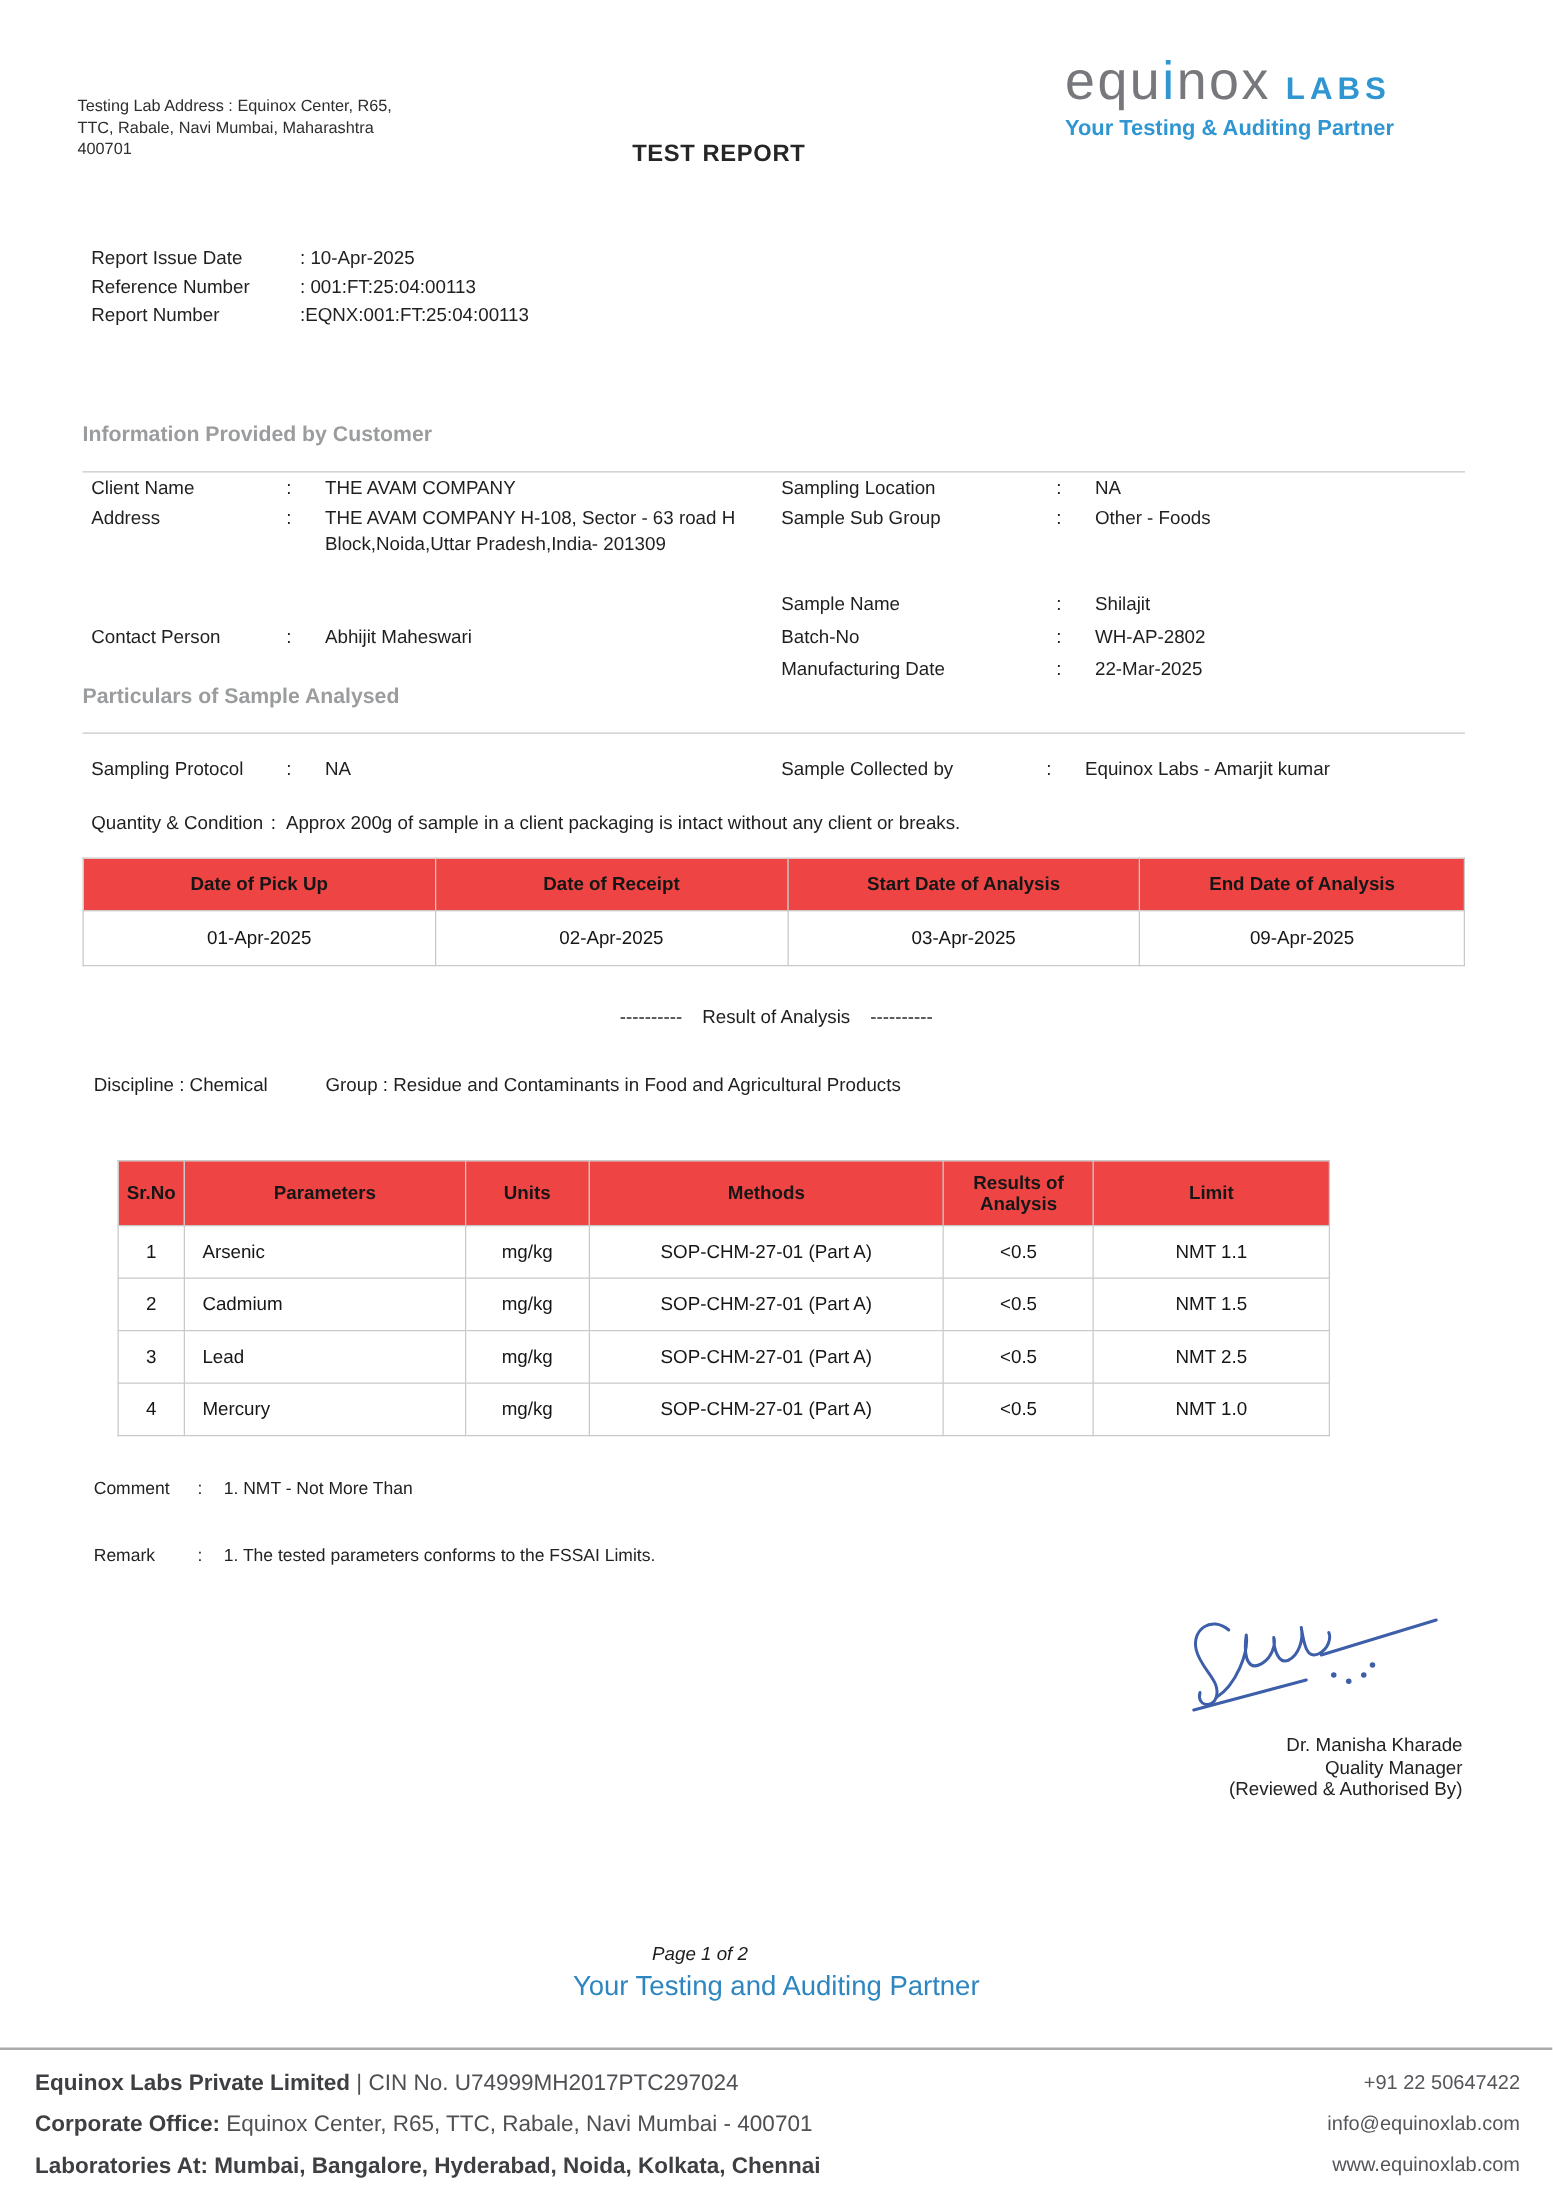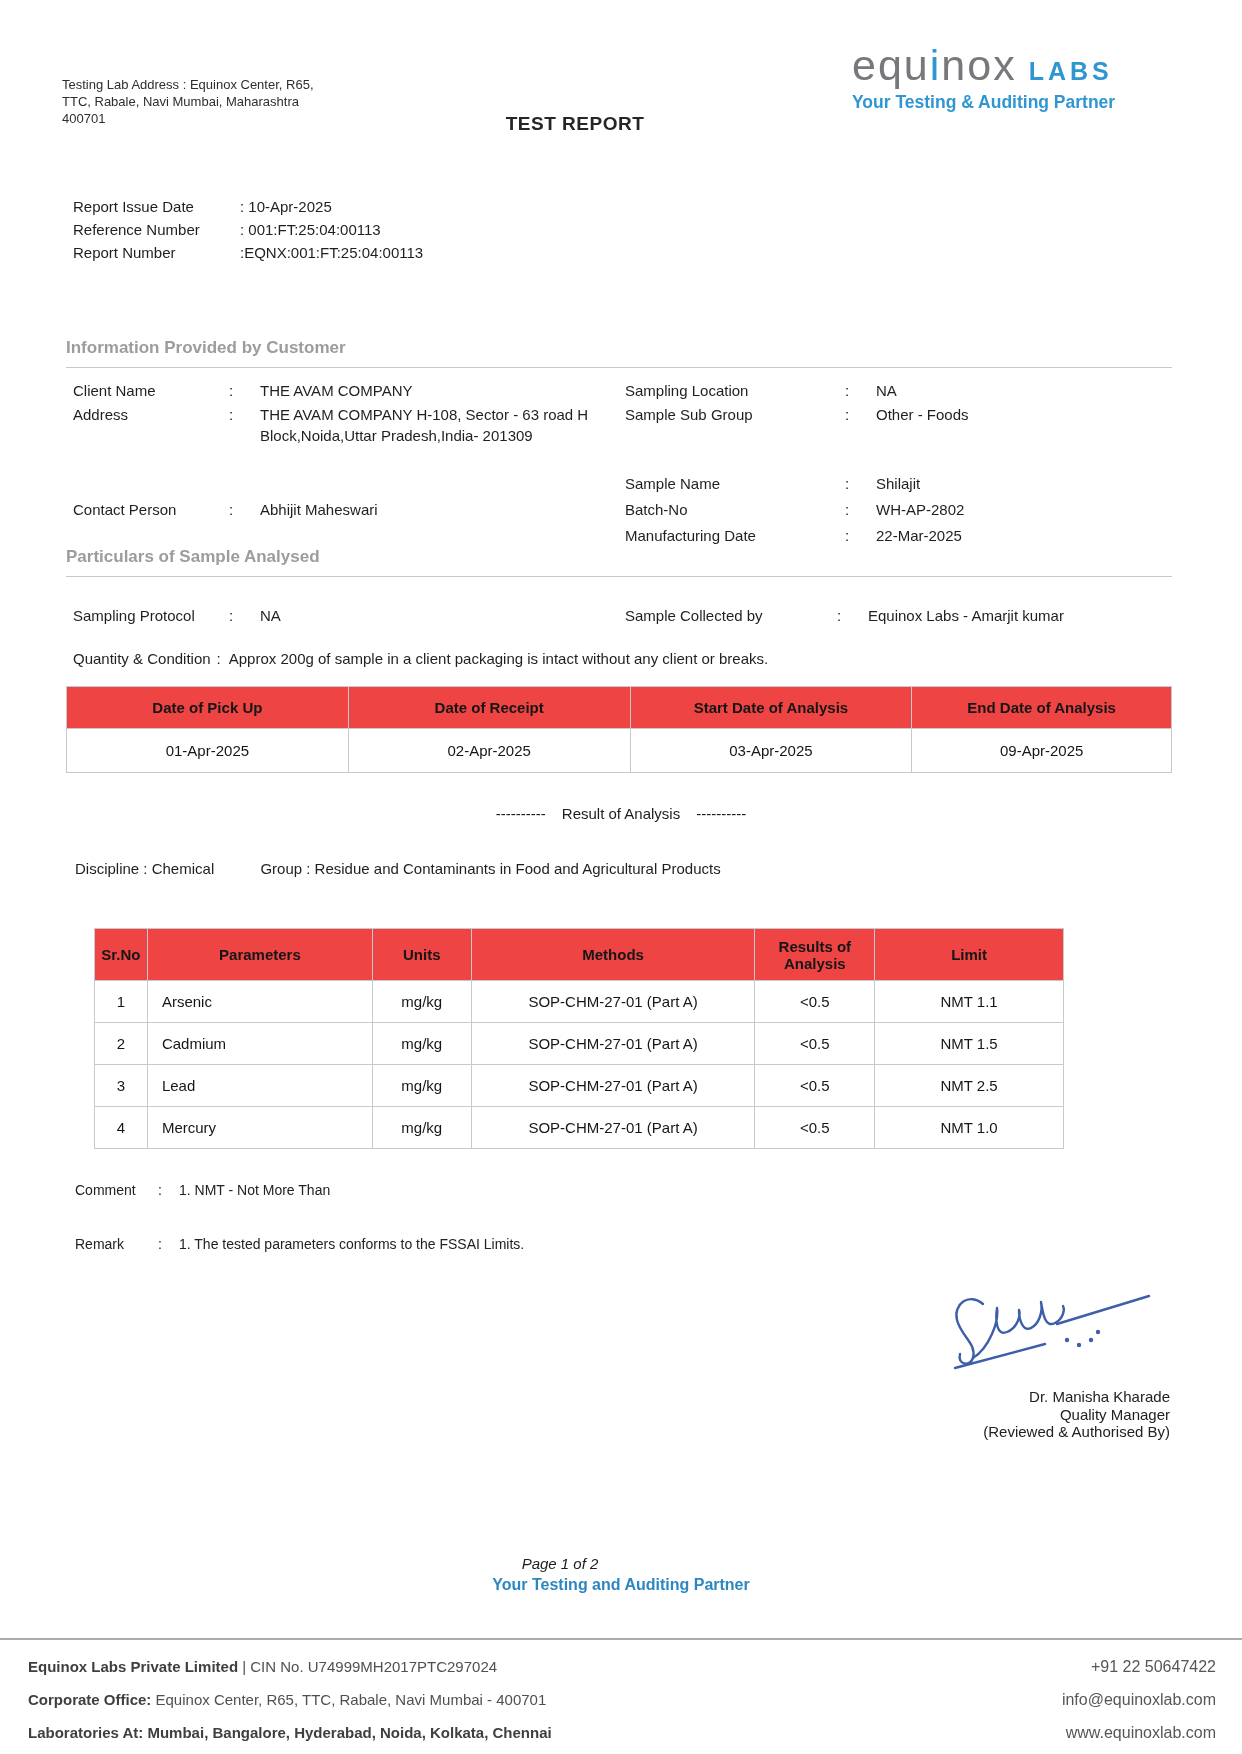--- a/index.html
+++ b/index.html
@@ -16,21 +16,21 @@
   .logo-tagline { font-size:17.5px; color:#2f96d2; font-weight:600; margin-top:6px; white-space:nowrap; }
 
   .doc-title { position:absolute; top:113px; left:0; width:1150px; text-align:center; font-size:19px; font-weight:bold; letter-spacing:0.5px; color:#262626; }
 
   
   .report-meta { position:absolute; left:73px; top:195px; font-size:15px; line-height:23px; }
   .report-meta .mrow { display:flex; }
   .report-meta .mlabel { width:167px; }
 
   
-  .section-header { position:absolute; left:66px; width:1106px; font-size:17px; font-weight:bold; color:#9a9c9e; padding-bottom:9px; border-bottom:1px solid #c8c8c8; }
+  .section-header { position:absolute; left:66px; width:1106px; font-size:17px; font-weight:bold; color:#9a9c9e; padding-bottom:19px; border-bottom:1px solid #c8c8c8; }
   .sec1 { top:338px; }
   .sec2 { top:547px; }
 
   
   .info-grid { position:absolute; left:66px; top:380px; width:1106px; height:180px; font-size:15px; }
   .icol { position:absolute; top:0; }
   .icol-left { left:7px; width:556px; }
   .icol-right { left:559px; width:547px; }
   .irow { position:absolute; display:flex; line-height:21px; }
   .ilabel-l { width:156px; flex:none; }
@@ -67,24 +67,24 @@
   .remark-row { top:1236px; }
   .note-label { width:78px; flex:none; }
   .note-colon { width:14px; flex:none; text-align:center; }
   .note-val { margin-left:12px; }
 
   
   .sign-area { position:absolute; left:945px; top:1282px; width:225px; }
   .signatory { position:absolute; right:72px; top:1388px; text-align:right; font-size:15px; line-height:17.5px; color:#222; }
 
   .page-num { position:absolute; top:1555px; left:0; width:1120px; text-align:center; font-size:15px; color:#1d1d1d;font-style:italic; }
-  .bottom-tagline { position:absolute; top:1576px; left:0; width:1242px; text-align:center; font-size:16px; font-weight:bold; color:#2e86c0; }
+  .bottom-tagline { position:absolute; top:1576px; left:0; width:1242px; text-align:center; font-size:22px; font-weight:normal; color:#2e86c0; }
 
   .footer-divider { position:absolute; top:1638px; left:0; width:1242px; border-top:2px solid #ababab; }
-  .footer-left { position:absolute; left:28px; top:1650px; font-size:15px; line-height:33px; color:#4f5053; }
+  .footer-left { position:absolute; left:28px; top:1650px; font-size:18px; line-height:33px; color:#4f5053; }
   .footer-left b { color:#3e3f42; }
   .footer-right { position:absolute; right:26px; top:1650px; text-align:right; font-size:16px; line-height:33px; color:#55565a; }
 </style>
 </head>
 <body>
 
 <div class="page">
 
   <div class="lab-address">
     <div>Testing Lab Address : Equinox Center, R65,</div>

